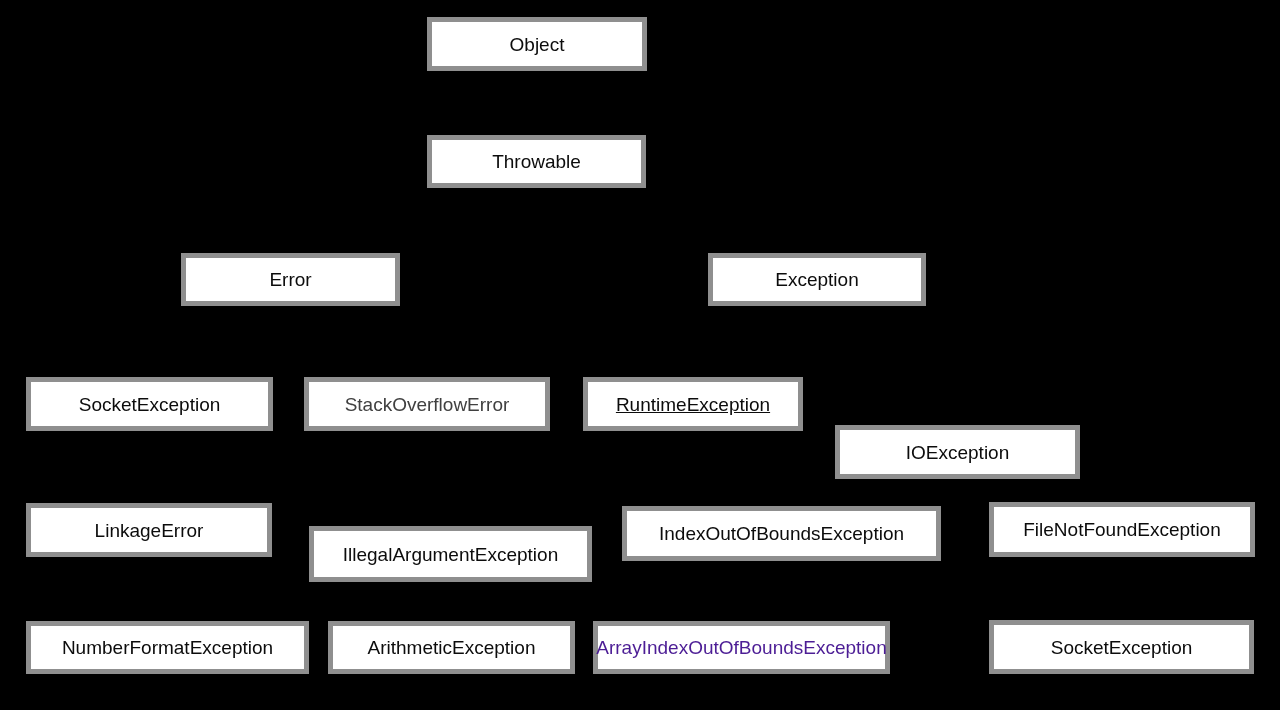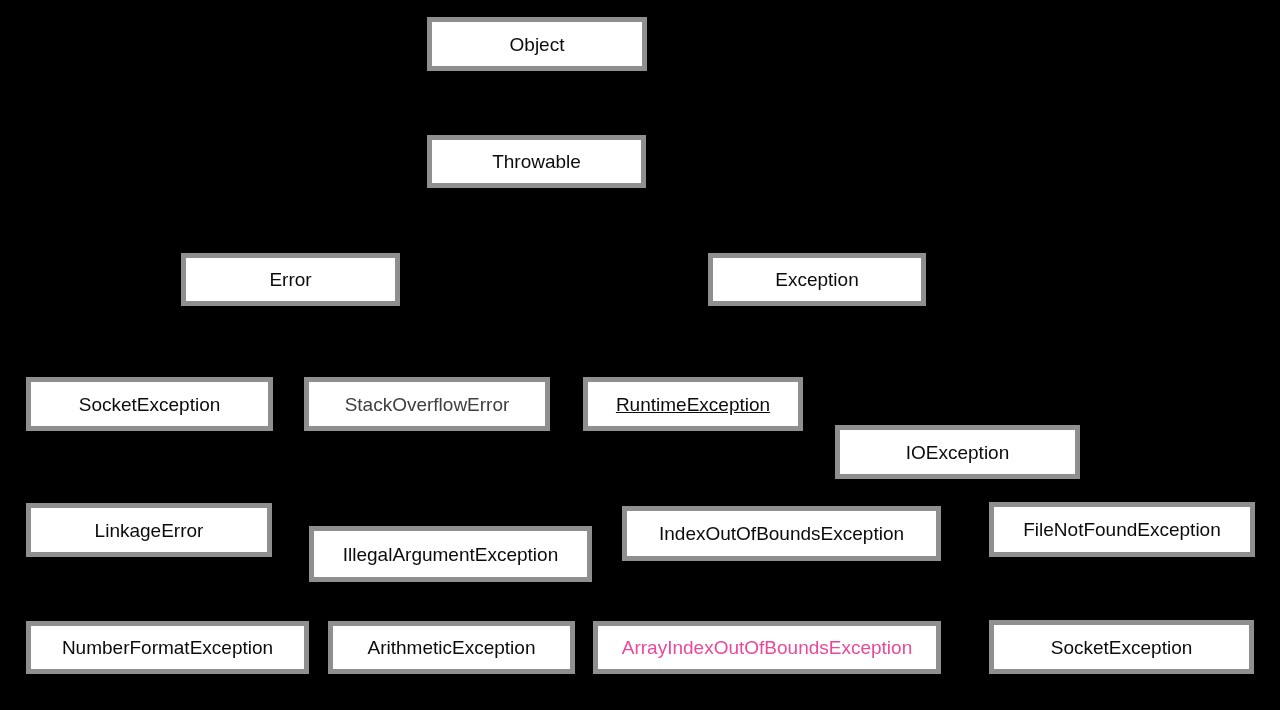--- a/index.html
+++ b/index.html
@@ -41,15 +41,15 @@
     <div class="node" style="left: 26px; top: 377px; width: 247px; height: 54px; background: rgb(255, 255, 255); border-color: rgb(143, 143, 143); color: rgb(12, 12, 12);">SocketException</div>
     <div class="node" style="left: 304px; top: 377px; width: 246px; height: 54px; background: rgb(255, 255, 255); border-color: rgb(143, 143, 143); color: #404040;">StackOverflowError</div>
     <div class="node" style="left: 583px; top: 377px; width: 220px; height: 54px; background: rgb(255, 255, 255); border-color: rgb(143, 143, 143); color: rgb(12, 12, 12); text-decoration: underline;">RuntimeException</div>
     <div class="node" style="left: 835px; top: 377px; width: 245px; height: 54px; background: rgb(255, 255, 255); border-color: rgb(143, 143, 143); color: rgb(12, 12, 12); margin-top: 48px;">IOException</div>
     <div class="node" style="left: 26px; top: 503px; width: 246px; height: 54px; background: rgb(255, 255, 255); border-color: rgb(143, 143, 143); color: rgb(12, 12, 12);">LinkageError</div>
     <div class="node" style="left: 309px; top: 501px; width: 283px; height: 56px; background: rgb(255, 255, 255); border-color: rgb(143, 143, 143); color: rgb(12, 12, 12); margin-top: 25px;">IllegalArgumentException</div>
     <div class="node" style="left: 622px; top: 506px; width: 319px; height: 55px; background: rgb(255, 255, 255); border-color: rgb(143, 143, 143); color: rgb(12, 12, 12);">IndexOutOfBoundsException</div>
     <div class="node" style="left: 989px; top: 502px; width: 266px; height: 55px; background: rgb(255, 255, 255); border-color: rgb(143, 143, 143); color: rgb(12, 12, 12);">FileNotFoundException</div>
     <div class="node" style="left: 26px; top: 621px; width: 283px; height: 53px; background: rgb(255, 255, 255); border-color: rgb(143, 143, 143); color: rgb(12, 12, 12);">NumberFormatException</div>
     <div class="node" style="left: 328px; top: 621px; width: 247px; height: 53px; background: rgb(255, 255, 255); border-color: rgb(143, 143, 143); color: rgb(12, 12, 12);">ArithmeticException</div>
-    <div class="node" style="left: 593px; top: 621px; width: 348px; height: 53px; background: rgb(255, 255, 255); border-color: rgb(143, 143, 143); color: #ec4899;">ArrayIndexOutOfBoundsException</div>
+    <div class="node" style="left: 593px; top: 621px; width: 297px; height: 53px; background: rgb(255, 255, 255); border-color: rgb(143, 143, 143); color: #4c1d95;">ArrayIndexOutOfBoundsException</div>
     <div class="node" style="left: 989px; top: 620px; width: 265px; height: 54px; background: rgb(255, 255, 255); border-color: rgb(143, 143, 143); color: rgb(12, 12, 12);">SocketException</div>
   </div>
 
 </body></html>

